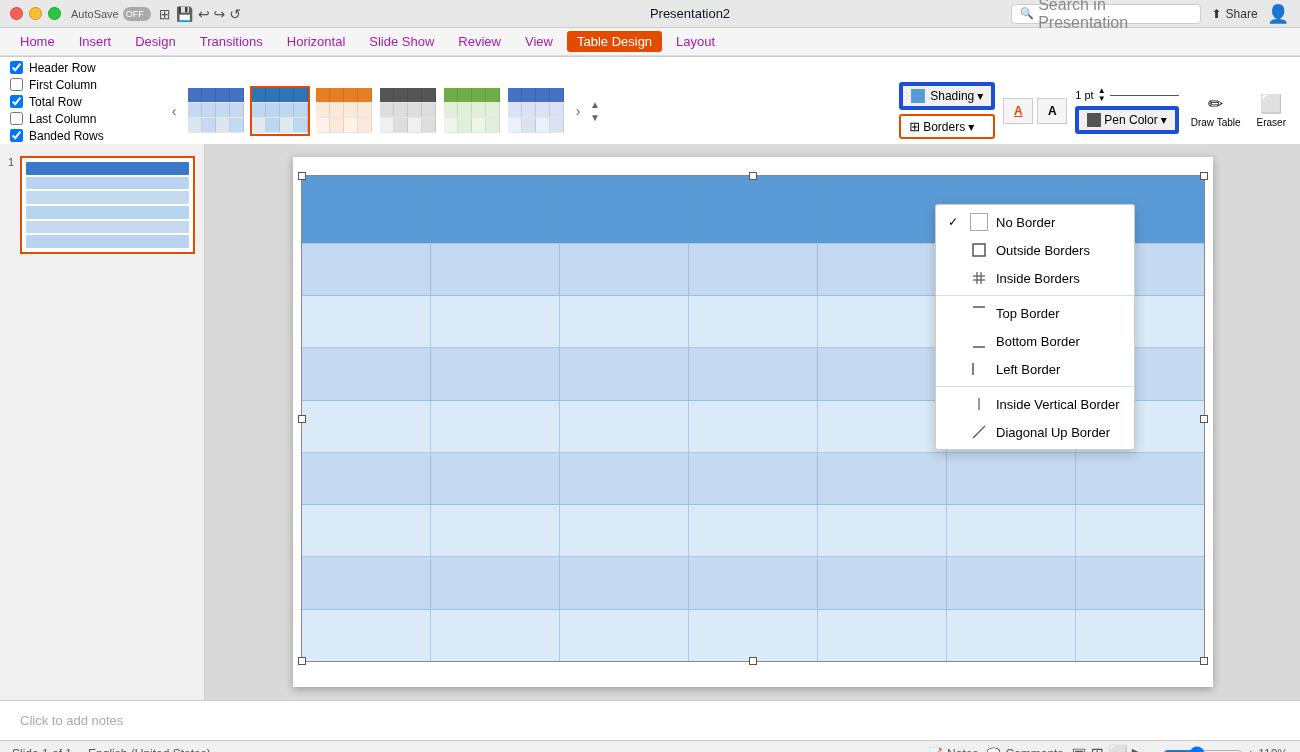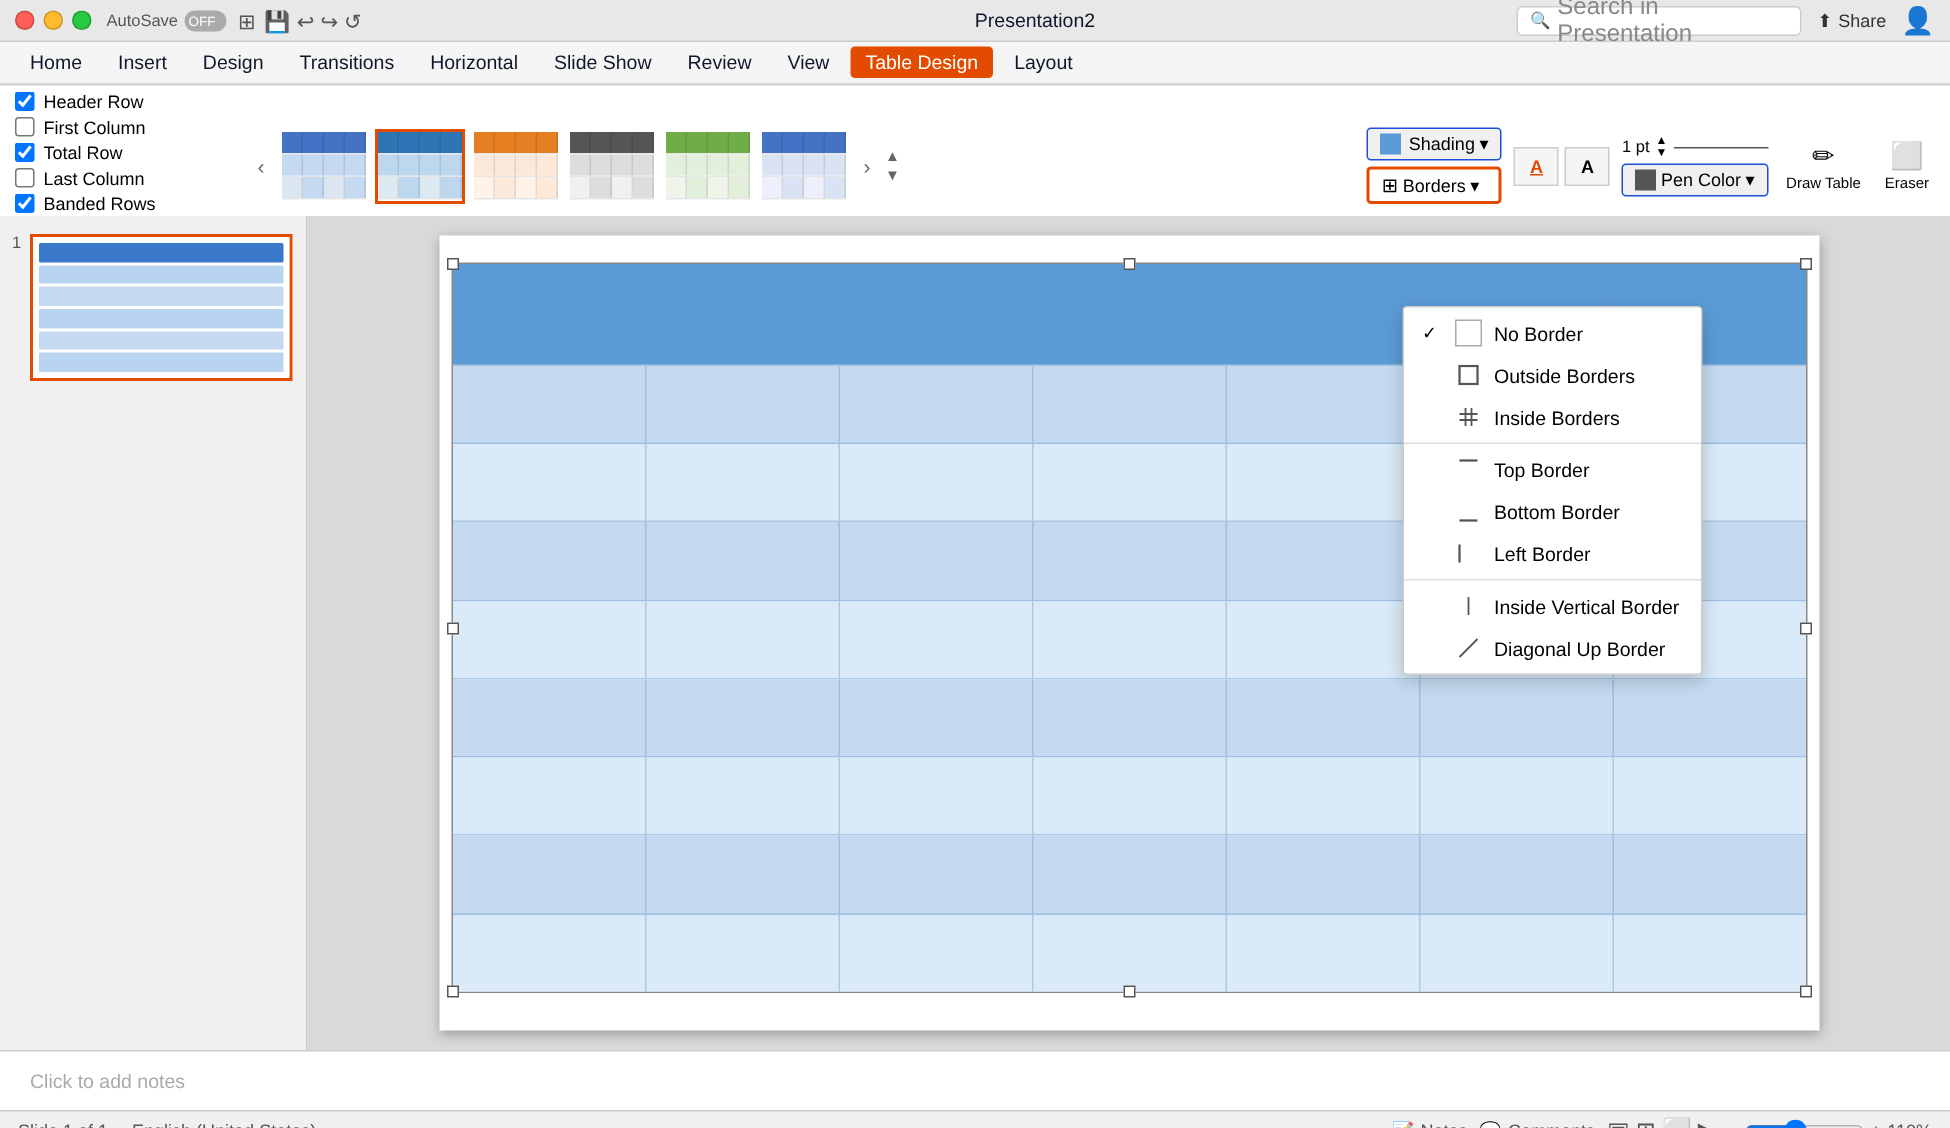--- a/index.html
+++ b/index.html
@@ -34,21 +34,21 @@
       background: #f5f5f5;
       display: flex;
       align-items: center;
       padding: 0 10px;
       gap: 4px;
       border-bottom: 1px solid #ddd;
     }
     .menu-item {
       padding: 3px 10px;
       font-size: 13px;
-      color: #0f172a;
+      color: #a21caf;
       border-radius: 3px;
       cursor: pointer;
     }
     .menu-item.active { background: #e34c00; color: white; border-radius: 3px; }
 
     
     .ribbon {
       height: 88px;
       background: #f5f5f5;
       border-bottom: 1px solid #ccc;
@@ -110,21 +110,21 @@
 
     
     .ribbon-right {
       margin-left: auto;
       display: flex;
       align-items: center;
       gap: 8px;
     }
     .shading-btn, .borders-btn, .pen-color-btn {
       background: #f0f0f0;
-      border: 1px solid #1d4ed8;
+      border: 4px solid #1d4ed8;
       border-radius: 3px;
       padding: 3px 8px;
       font-size: 12px;
       cursor: pointer;
       display: flex;
       align-items: center;
       gap: 3px;
     }
     .borders-btn { background: white; border: 2px solid #e34c00; }
     .draw-table-btn, .eraser-btn {

